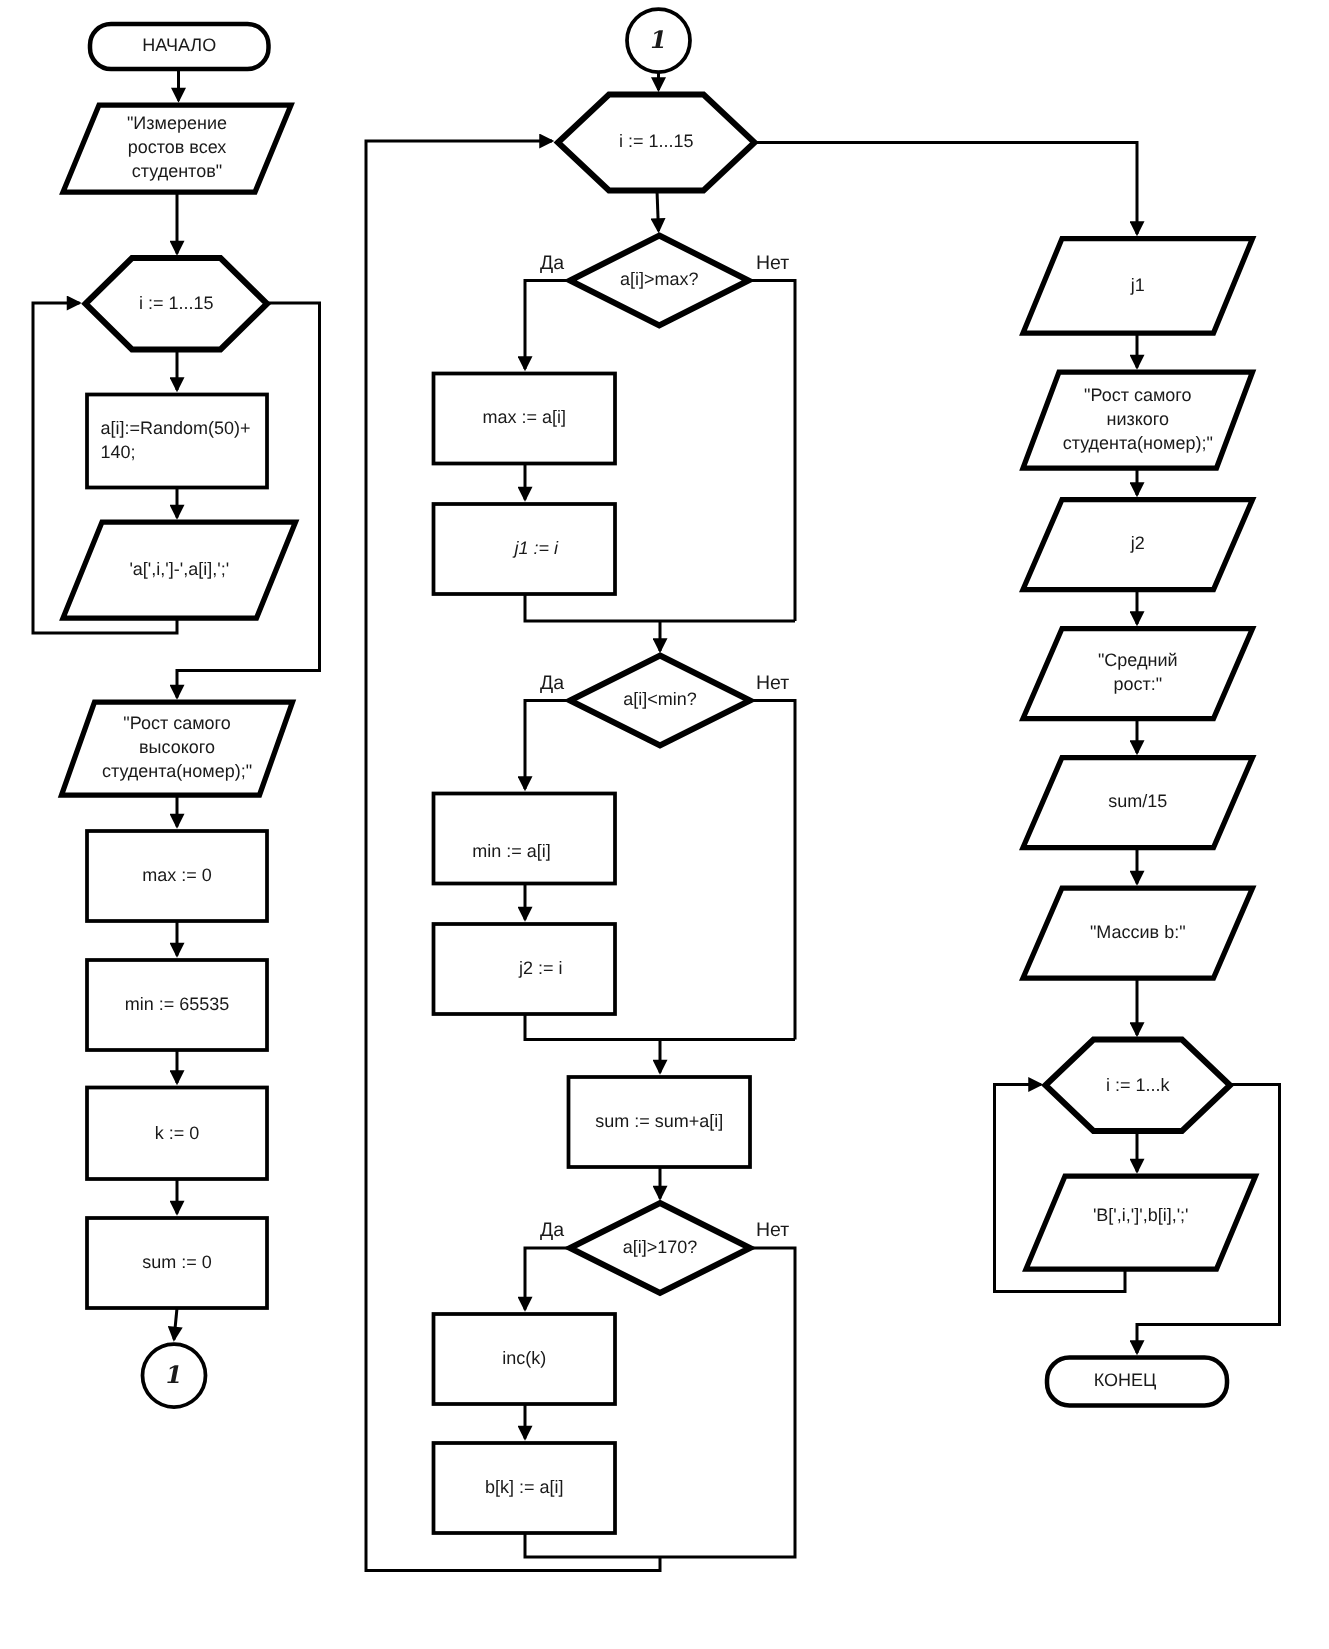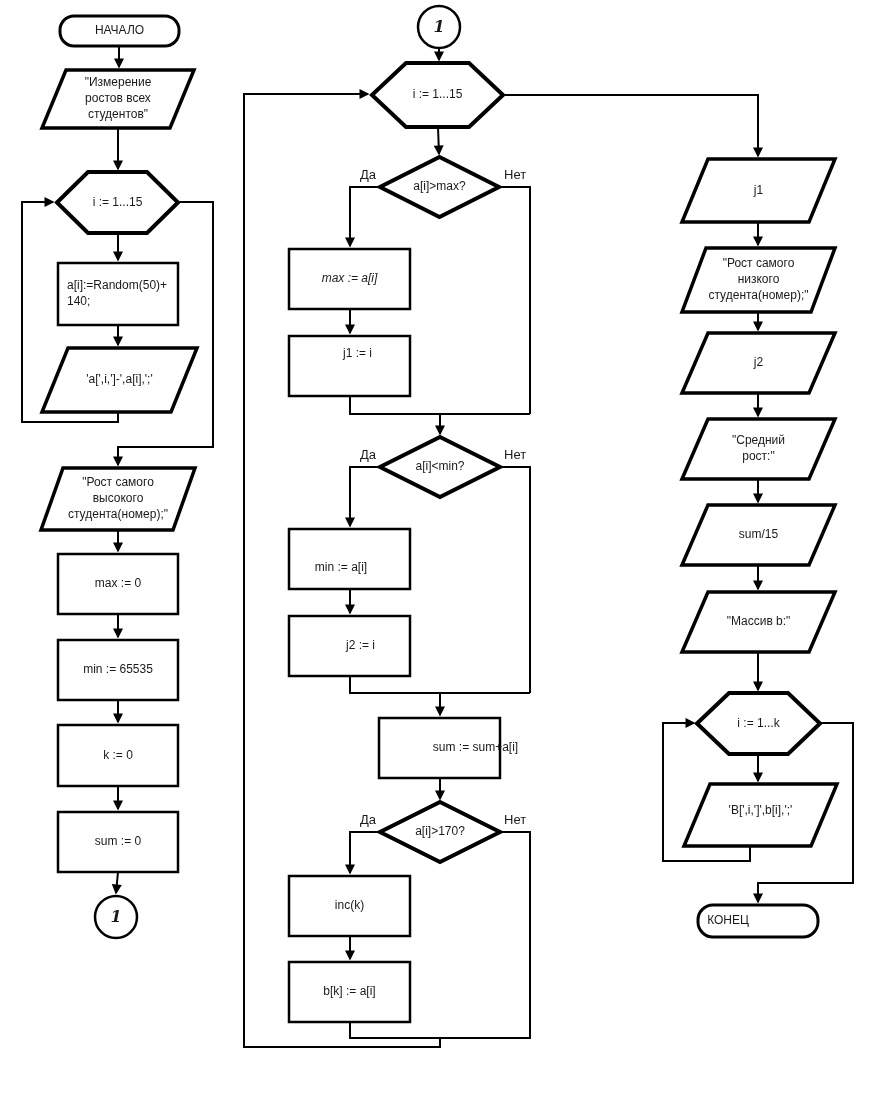--- a/index.html
+++ b/index.html
@@ -120,41 +120,41 @@
 высокого
 студента(номер);"</div>
       <div class="node-label" style="left: 58px; top: 554px; width: 120px; height: 60px;">max := 0</div>
       <div class="node-label" style="left: 58px; top: 640px; width: 120px; height: 60px;">min := 65535</div>
       <div class="node-label" style="left: 58px; top: 725px; width: 120px; height: 61px;">k := 0</div>
       <div class="node-label" style="left: 58px; top: 812px; width: 120px; height: 60px;">sum := 0</div>
       <div class="node-label connector-label" style="left: 95px; top: 896px; width: 42px; height: 42px;">1</div>
       <div class="node-label connector-label" style="left: 418px; top: 6px; width: 42px; height: 42px;">1</div>
       <div class="node-label" style="left: 372px; top: 63px; width: 131px; height: 64px;">i := 1...15</div>
       <div class="node-label" style="left: 380px; top: 157px; width: 119px; height: 60px;">a[i]&gt;max?</div>
-      <div class="node-label" style="left: 289px; top: 249px; width: 121px; height: 60px; font-style: italic;">max := a[i]</div>
-      <div class="node-label" style="left: 289px; top: 324px; width: 137px; height: 60px;">j1 := i</div>
+      <div class="node-label" style="left: 289px; top: 249px; width: 121px; height: 60px;">max := a[i]</div>
+      <div class="node-label" style="left: 289px; top: 336px; width: 137px; height: 60px; font-style: italic;">j1 := i</div>
       <div class="node-label" style="left: 380px; top: 437px; width: 120px; height: 60px;">a[i]&lt;min?</div>
       <div class="node-label" style="left: 289px; top: 538px; width: 104px; height: 60px;">min := a[i]</div>
       <div class="node-label" style="left: 289px; top: 616px; width: 143px; height: 60px;">j2 := i</div>
-      <div class="node-label" style="left: 379px; top: 718px; width: 121px; height: 60px; padding-left: 36px;">sum := sum+a[i]</div>
+      <div class="node-label" style="left: 379px; top: 718px; width: 121px; height: 60px;">sum := sum+a[i]</div>
       <div class="node-label" style="left: 380px; top: 802px; width: 120px; height: 60px;">a[i]&gt;170?</div>
       <div class="node-label" style="left: 289px; top: 876px; width: 121px; height: 60px;">inc(k)</div>
       <div class="node-label" style="left: 289px; top: 962px; width: 121px; height: 60px;">b[k] := a[i]</div>
       <div class="node-label" style="left: 682px; top: 159px; width: 153px; height: 63px;">j1</div>
       <div class="node-label" style="left: 682px; top: 248px; width: 153px; height: 64px;">"Рост самого
 низкого
 студента(номер);"</div>
       <div class="node-label" style="left: 682px; top: 333px; width: 153px; height: 60px;">j2</div>
       <div class="node-label" style="left: 682px; top: 419px; width: 153px; height: 60px;">"Средний
 рост:"</div>
       <div class="node-label" style="left: 682px; top: 505px; width: 153px; height: 60px;">sum/15</div>
       <div class="node-label" style="left: 682px; top: 592px; width: 153px; height: 60px;">"Массив b:"</div>
       <div class="node-label" style="left: 697px; top: 693px; width: 123px; height: 61px;">i := 1...k</div>
       <div class="node-label" style="left: 684px; top: 784px; width: 153px; height: 54px;">'B[',i,']',b[i],';'</div>
-      <div class="node-label" style="left: 676px; top: 905px; width: 104px; height: 32px;">КОНЕЦ</div>
+      <div class="node-label" style="left: 698px; top: 905px; width: 104px; height: 32px;">КОНЕЦ</div>
       <div class="branch-label right" style="left: 344px; top: 168px; width: 32px;">Да</div>
       <div class="branch-label" style="left: 504px; top: 168px;">Нет</div>
       <div class="branch-label right" style="left: 344px; top: 448px; width: 32px;">Да</div>
       <div class="branch-label" style="left: 504px; top: 448px;">Нет</div>
       <div class="branch-label right" style="left: 344px; top: 813px; width: 32px;">Да</div>
       <div class="branch-label" style="left: 504px; top: 813px;">Нет</div>
     </div>
 </div>
 
 </body></html>

